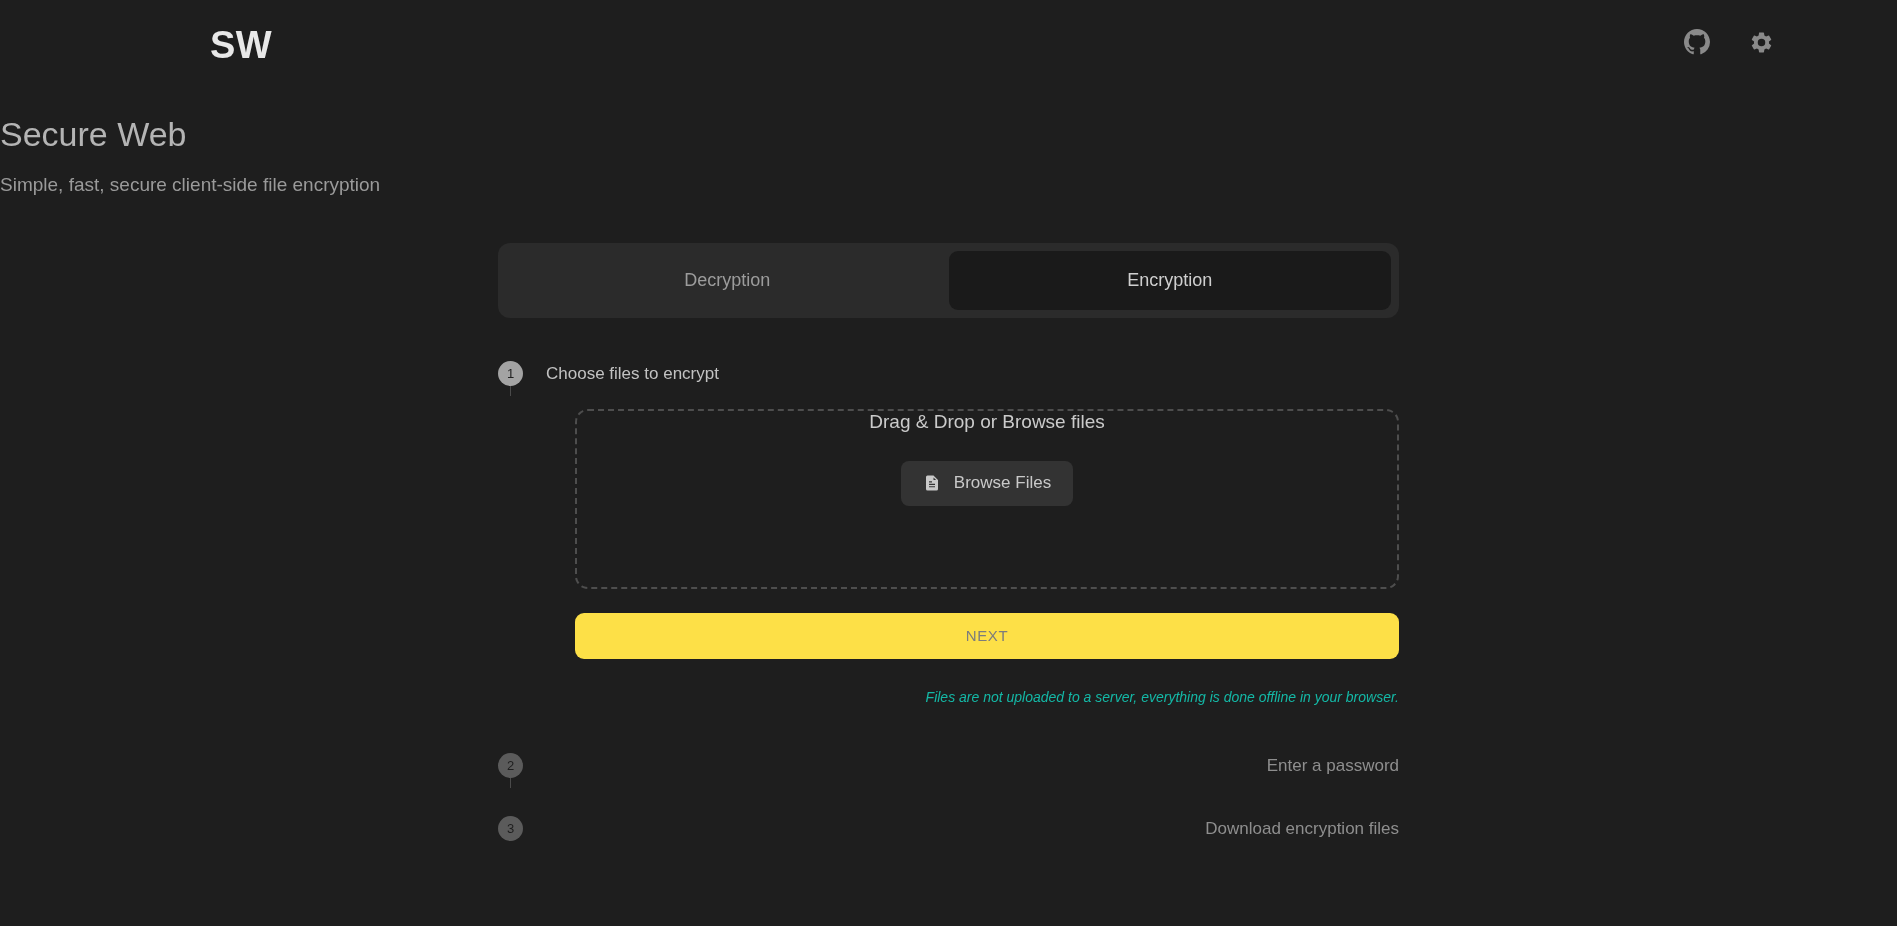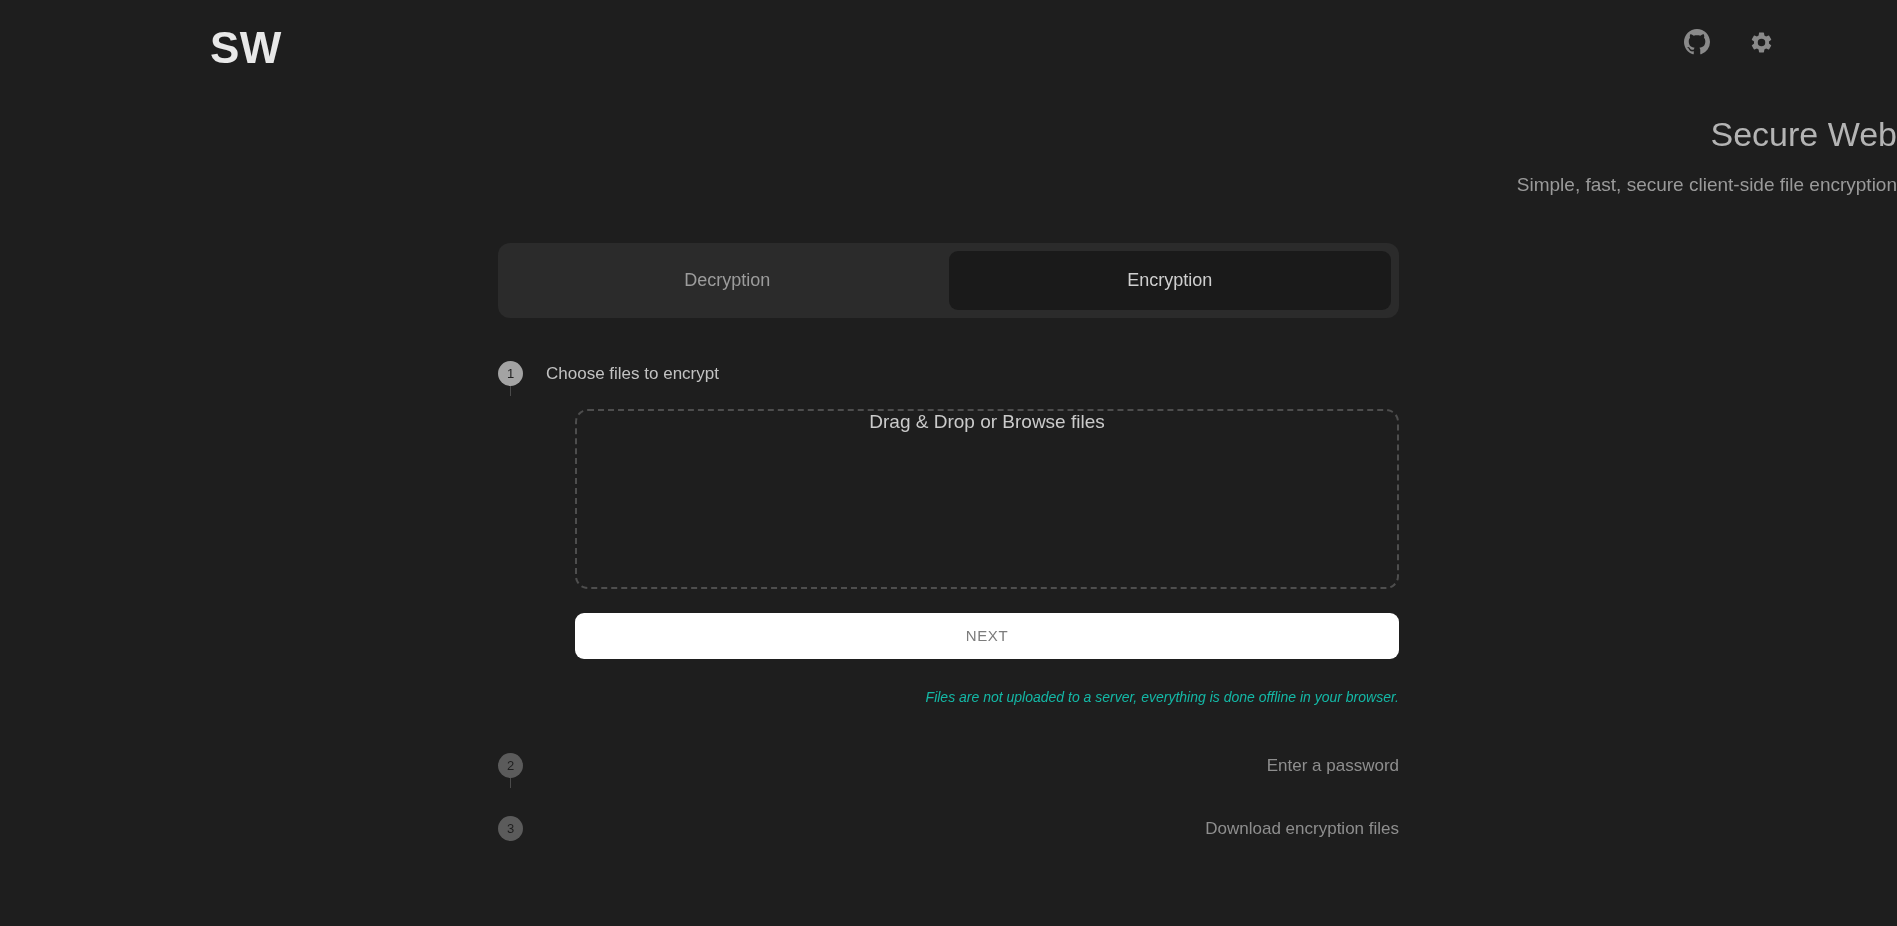--- a/index.html
+++ b/index.html
@@ -15,21 +15,21 @@
   
   .app-header {
     position: relative;
     height: 86px;
     width: 100%;
   }
   .brand-logo {
     position: absolute;
     left: 210px;
     top: 26px;
-    font-size: 44px;
+    font-size: 38px;
     font-weight: bold;
     color: #e8e8e8;
     letter-spacing: 0.5px;
     line-height: 1;
   }
   .header-actions {
     position: absolute;
     right: 122px;
     top: 28px;
     display: flex;
@@ -42,23 +42,22 @@
     display: flex;
     align-items: center;
     justify-content: center;
     cursor: pointer;
     color: #8a8a8a;
   }
   .icon-btn svg { display: block; }
 
   
   .hero {
-    text-align: right;
+    text-align: left;
     margin-top: 28px;
-    padding-left: 8px;
   }
   .hero-title {
     font-size: 34px;
     font-weight: 400;
     color: #b4b4b4;
     line-height: 1.2;
   }
   .hero-subtitle {
     margin-top: 19px;
     font-size: 19px;
@@ -191,21 +190,21 @@
     align-items: center;
     gap: 13px;
     cursor: pointer;
   }
   .browse-btn svg { display: block; flex: 0 0 auto; }
 
   .next-btn {
     margin-top: 24px;
     width: 100%;
     height: 46px;
-    background: #ffffff;
+    background: #fde047;
     border: none;
     border-radius: 9px;
     color: #7c7c7c;
     font-size: 15px;
     letter-spacing: 0.6px;
     font-family: "Liberation Sans", sans-serif;
     cursor: default;
   }
 
   .offline-note {
@@ -253,20 +252,28 @@
     <div class="step-marker">
       <div class="step-circle active">1</div>
       <div class="step-connector"></div>
     </div>
     <div class="step-body">
       <div class="step-label">Choose files to encrypt</div>
       <div class="step-content">
 
         <div class="dropzone">
           <div class="dropzone-title">Drag &amp; Drop or Browse files</div>
+          <button class="browse-btn">
+            <span>
+              <svg width="18" height="18" viewBox="0 0 24 24" fill="currentColor" aria-hidden="true">
+                <path d="M14 2H6a2 2 0 00-2 2v16a2 2 0 002 2h12a2 2 0 002-2V8l-6-6zm0 2.5L17.5 8H14V4.5zM8 13h8v1.6H8V13zm0 3.2h8v1.6H8v-1.6zM8 9.8h4v1.6H8V9.8z"></path>
+              </svg>
+            </span>
+            <span>Browse Files</span>
+          </button>
         </div>
 
         <button class="next-btn" disabled="">NEXT</button>
 
         <div class="offline-note">Files are not uploaded to a server, everything is done offline in your browser.</div>
       </div>
     </div>
   </div>
 
   <div class="step">

